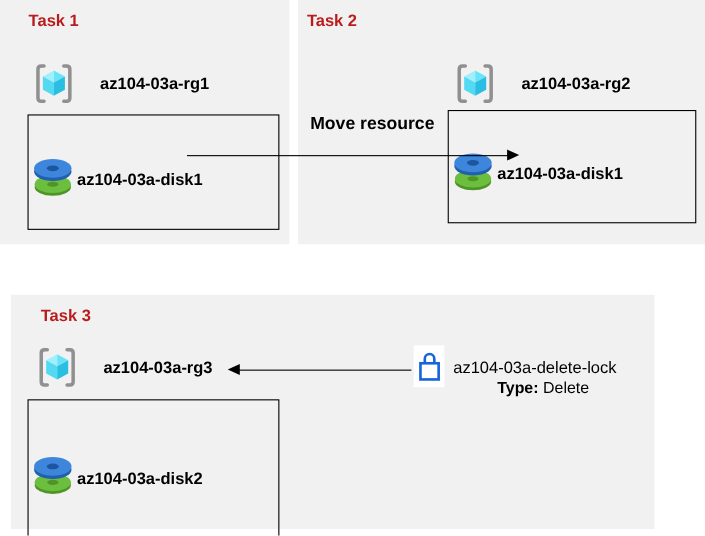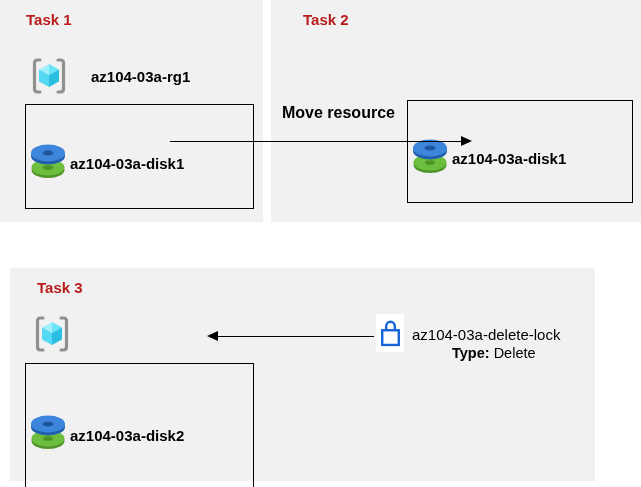--- a/index.html
+++ b/index.html
@@ -69,22 +69,33 @@
         <ellipse cx="22" cy="27.5" rx="5" ry="2.3" fill="#4e9426"></ellipse>
         <ellipse cx="22" cy="16" rx="17" ry="8.5" fill="#2160ae"></ellipse>
         <ellipse cx="22" cy="13" rx="17" ry="8.5" fill="#3e86db"></ellipse>
         <ellipse cx="22" cy="13" rx="5.5" ry="2.6" fill="#1c569e"></ellipse>
       </svg>
       <span class="res-label">az104-03a-disk1</span>
     </div>
   </section>
 
   <section class="panel panel-task2">
-    <div class="task-title" style="left:32px;top:11px;">Task 2</div>
+    <div class="task-title" style="left:8px;top:11px;">Task 2</div>
 
+    <div class="rg-row" style="left:142px;top:55px;">
+      <svg class="icon" width="38" height="42" viewBox="0 0 38 42">
+        <path d="M10 5 H7.5 Q4.5 5 4.5 8 V34 Q4.5 37 7.5 37 H10" fill="none" stroke="#909090" stroke-width="3.2" stroke-linecap="round"></path>
+        <path d="M28 5 H30.5 Q33.5 5 33.5 8 V34 Q33.5 37 30.5 37 H28" fill="none" stroke="#909090" stroke-width="3.2" stroke-linecap="round"></path>
+        <polygon points="19,9 19,20 9,14.5" fill="#9ff0fb"></polygon>
+        <polygon points="19,9 29,14.5 19,20" fill="#69e3f8"></polygon>
+        <polygon points="9,14.5 19,20 19,32 9,26.5" fill="#53d9f1"></polygon>
+        <polygon points="29,14.5 19,20 19,32 29,26.5" fill="#29bee2"></polygon>
+      </svg>
+      <span class="rg-label">az104-03a-rg2</span>
+    </div>
 
     <div class="resource-box" style="left:136px;top:100px;width:226px;height:103px;">
       <svg class="icon" width="44" height="42" viewBox="0 0 44 42">
         <ellipse cx="22" cy="30" rx="16.5" ry="8" fill="#4e9426"></ellipse>
         <ellipse cx="22" cy="27.5" rx="16.5" ry="8" fill="#6cbe3e"></ellipse>
         <ellipse cx="22" cy="27.5" rx="5" ry="2.3" fill="#4e9426"></ellipse>
         <ellipse cx="22" cy="16" rx="17" ry="8.5" fill="#2160ae"></ellipse>
         <ellipse cx="22" cy="13" rx="17" ry="8.5" fill="#3e86db"></ellipse>
         <ellipse cx="22" cy="13" rx="5.5" ry="2.6" fill="#1c569e"></ellipse>
       </svg>
@@ -101,20 +112,21 @@
 
     <div class="rg-row" style="left:23px;top:45px;">
       <svg class="icon" width="38" height="42" viewBox="0 0 38 42">
         <path d="M10 5 H7.5 Q4.5 5 4.5 8 V34 Q4.5 37 7.5 37 H10" fill="none" stroke="#909090" stroke-width="3.2" stroke-linecap="round"></path>
         <path d="M28 5 H30.5 Q33.5 5 33.5 8 V34 Q33.5 37 30.5 37 H28" fill="none" stroke="#909090" stroke-width="3.2" stroke-linecap="round"></path>
         <polygon points="19,9 19,20 9,14.5" fill="#9ff0fb"></polygon>
         <polygon points="19,9 29,14.5 19,20" fill="#69e3f8"></polygon>
         <polygon points="9,14.5 19,20 19,32 9,26.5" fill="#53d9f1"></polygon>
         <polygon points="29,14.5 19,20 19,32 29,26.5" fill="#29bee2"></polygon>
       </svg>
+      <span class="rg-label">az104-03a-rg3</span>
     </div>
 
     <div class="arrow-head head-left" style="left:197px;top:63px;"></div>
     <div class="arrow-line" style="left:206px;top:68px;width:158px;"></div>
 
     <div class="lock-chip">
       <svg class="icon" width="25" height="34" viewBox="0 0 27 37">
         <rect x="4.5" y="15.5" width="18" height="16" fill="#ffffff" stroke="#1565d8" stroke-width="2.6"></rect>
         <path d="M8.8 15.5 V11 a4.7 4.7 0 0 1 9.4 0 V15.5" fill="none" stroke="#1565d8" stroke-width="2.6"></path>
       </svg>

